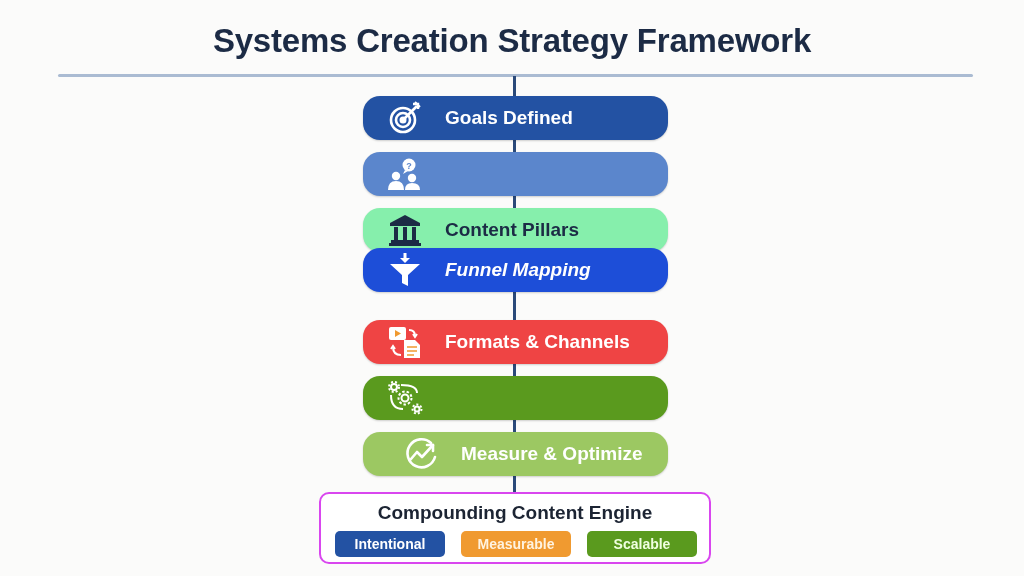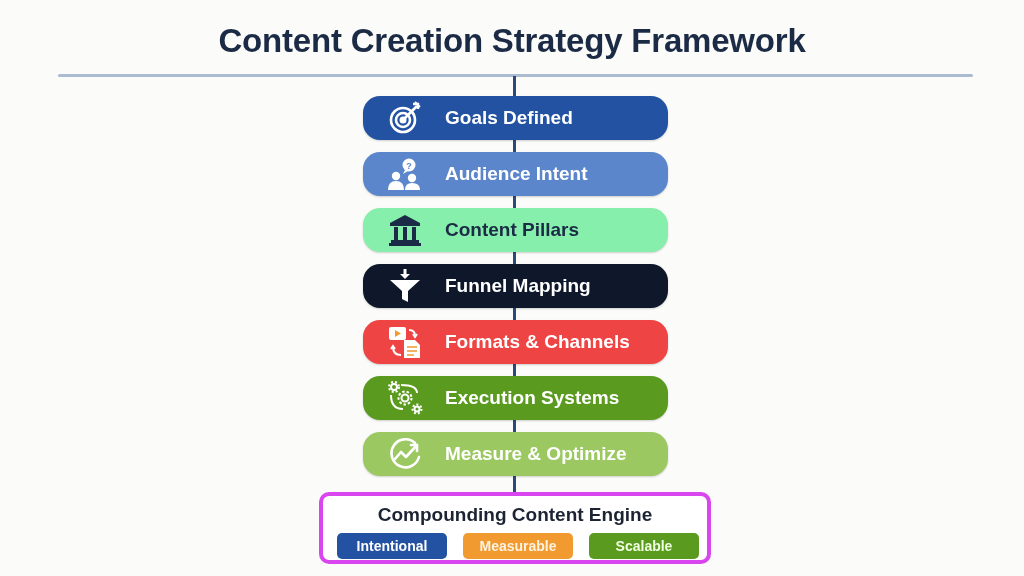--- a/index.html
+++ b/index.html
@@ -43,40 +43,40 @@
   }
   .step .label {
     margin-left: 20px;
     font-size: 19px;
     font-weight: bold;
     white-space: nowrap;
   }
   .engine {
     position: absolute;
     left: 319px; top: 492px; width: 392px; height: 72px;
-    border: 4px solid #d946ef;
+    border: 2px solid #d946ef;
     border-radius: 10px;
     background: #ffffff;
   }
   .engine-title {
     position: absolute; left: 0; top: 8px; width: 100%;
     text-align: center;
     font-size: 19px; font-weight: bold; color: #1c2433;
   }
   .chip {
     position: absolute; top: 37px; height: 26px; width: 110px;
     border-radius: 5px;
     display: flex; align-items: center; justify-content: center;
     font-size: 14px; font-weight: bold;
   }
 </style>
 </head>
 <body>
 
-<div class="title">Content Creation Strategy Framework</div>
+<div class="title">Systems Creation Strategy Framework</div>
 <div class="rule"></div>
 <div class="spine"></div>
 
 <div class="step" style="top: 96px; background: rgb(35, 82, 163);">
   <span class="icon">
     <svg width="36" height="34" viewBox="0 0 36 34" fill="none" stroke="#fff" stroke-width="2.6">
       <circle cx="16" cy="19" r="12"></circle>
       <circle cx="16" cy="19" r="7"></circle>
       <circle cx="16" cy="19" r="2.2" fill="#fff"></circle>
       <line x1="16" y1="19" x2="30" y2="5"></line>
@@ -92,39 +92,38 @@
     <svg width="36" height="34" viewBox="0 0 36 34" fill="#fff">
       <circle cx="22" cy="8" r="6.5"></circle>
       <path d="M18 13 L16 17 L21 14 Z"></path>
       <text x="22" y="11.5" font-size="9" font-weight="bold" fill="#5b86cc" text-anchor="middle" font-family="Liberation Sans, sans-serif">?</text>
       <circle cx="9" cy="19" r="4.2"></circle>
       <path d="M1 33 Q1 24 9 24 Q17 24 17 33 Z"></path>
       <circle cx="25" cy="21" r="4.2"></circle>
       <path d="M18 33 Q18 26 25 26 Q33 26 33 33 Z"></path>
     </svg>
   </span>
-  <span class="label" style="color: rgb(255, 255, 255);">Audience Intent</span>
 </div>
 
 <div class="step" style="top: 208px; background: #86efac;">
   <span class="icon">
     <svg width="36" height="34" viewBox="0 0 36 34" fill="#1c2b45">
       <path d="M3 10 L18 2 L33 10 Z"></path>
       <rect x="3" y="10" width="30" height="3"></rect>
       <rect x="7" y="14" width="4" height="13"></rect>
       <rect x="16" y="14" width="4" height="13"></rect>
       <rect x="25" y="14" width="4" height="13"></rect>
       <rect x="4" y="27" width="28" height="3"></rect>
       <rect x="2" y="30" width="32" height="3"></rect>
     </svg>
   </span>
   <span class="label" style="color: rgb(28, 43, 69);">Content Pillars</span>
 </div>
 
-<div class="step" style="top: 264px; background: #0f172a;">
+<div class="step" style="top: 248px; background: #1d4ed8; font-style: italic;">
   <span class="icon">
     <svg width="36" height="34" viewBox="0 0 36 34" fill="#fff">
       <rect x="16.5" y="0" width="3" height="7"></rect>
       <path d="M13 5 L18 10 L23 5 Z"></path>
       <path d="M3 11 L33 11 L21 22 L21 33 L15 30 L15 22 Z"></path>
     </svg>
   </span>
   <span class="label" style="color: rgb(255, 255, 255);">Funnel Mapping</span>
 </div>
 
@@ -152,24 +151,23 @@
       <circle cx="7" cy="6" r="3"></circle>
       <circle cx="7" cy="6" r="5" stroke-dasharray="2 2"></circle>
       <circle cx="18" cy="17" r="3.5"></circle>
       <circle cx="18" cy="17" r="6.5" stroke-dasharray="2.5 2"></circle>
       <circle cx="30" cy="28" r="2.5"></circle>
       <circle cx="30" cy="28" r="4.5" stroke-dasharray="2 2"></circle>
       <path d="M14 4 Q30 4 30 12"></path>
       <path d="M4 14 Q4 28 16 28"></path>
     </svg>
   </span>
-  <span class="label" style="color: rgb(255, 255, 255);">Execution Systems</span>
 </div>
 
-<div class="step" style="top: 432px; background: rgb(156, 200, 98);">
+<div class="step" style="top: 432px; background: rgb(156, 200, 98); padding-left: 16px;">
   <span class="icon">
     <svg width="36" height="34" viewBox="0 0 36 34" fill="none" stroke="#fff" stroke-width="2.6" stroke-linecap="round" stroke-linejoin="round">
       <path d="M28 6 A14 14 0 1 0 32 20"></path>
       <path d="M8 22 L14 15 L19 20 L30 8"></path>
       <path d="M24 8 L30 8 L30 14"></path>
     </svg>
   </span>
   <span class="label" style="color: rgb(255, 255, 255);">Measure &amp; Optimize</span>
 </div>
 

